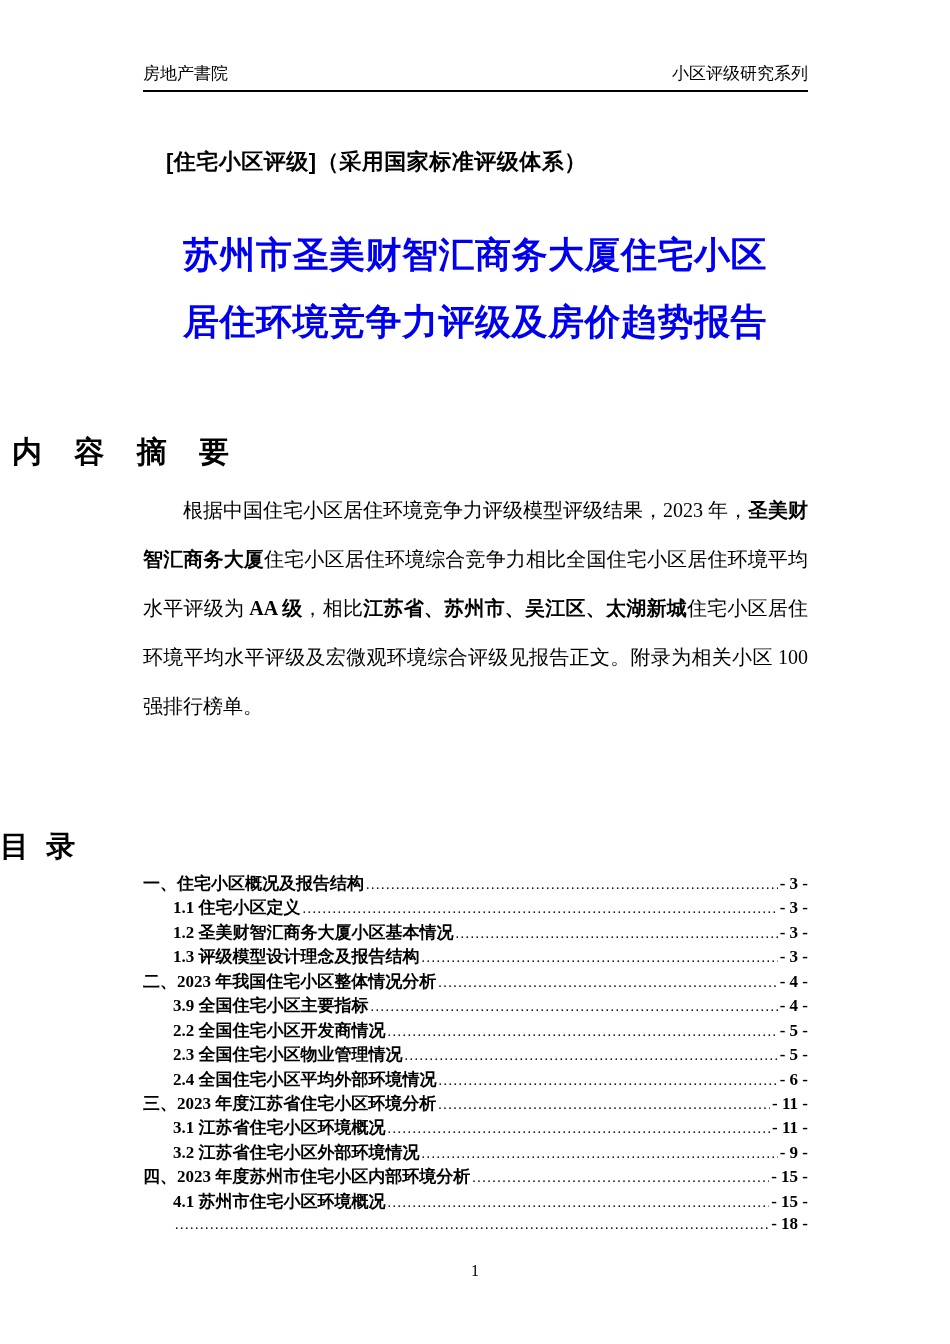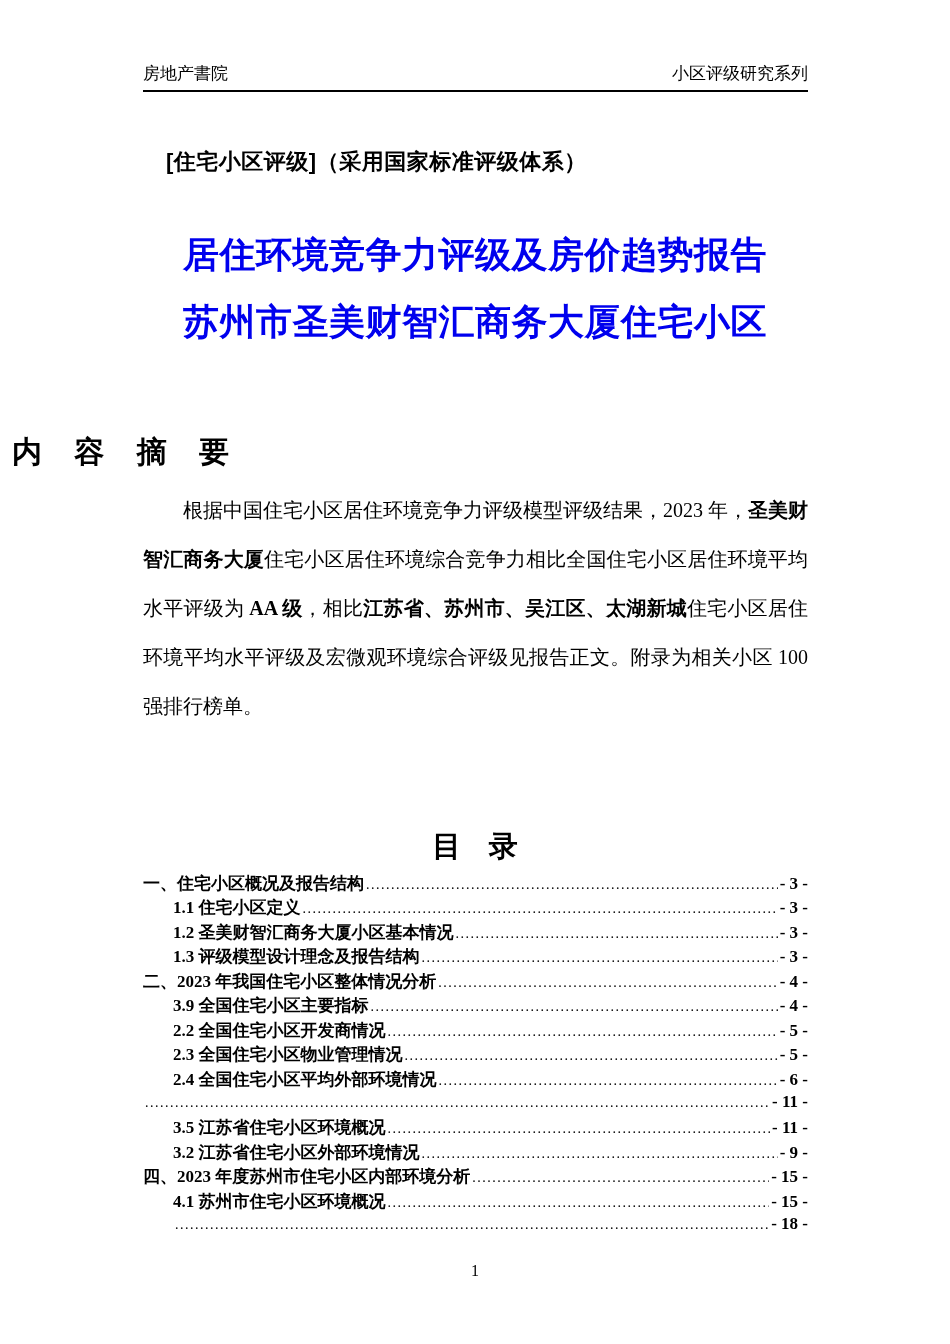--- a/index.html
+++ b/index.html
@@ -89,22 +89,21 @@
     text-indent: 2em;
   }
   .abstract-body b { font-weight: 700; }
 
   
   .toc-heading {
     position: absolute;
     left: 0;
     right: 0;
     top: 827px;
-    text-align: center;
-    font-family: Liberation Mono, monospace;
+    font-family: Liberation Serif, serif;
     font-size: 29px;
     font-weight: 700;
     word-spacing: 10px;
   }
   .toc-list {
     position: absolute;
     left: 143px;
     right: 142px;
     top: 872px;
   }
@@ -145,22 +144,22 @@
 <div class="page">
 
   <div class="doc-header">
     <span>房地产書院</span>
     <span>小区评级研究系列</span>
   </div>
 
   <div class="tagline">[住宅小区评级]（采用国家标准评级体系）</div>
 
   <div class="title-block">
+    <div class="title-line">苏州市圣美财智汇商务大厦住宅小区</div>
     <div class="title-line">居住环境竞争力评级及房价趋势报告</div>
-    <div class="title-line">苏州市圣美财智汇商务大厦住宅小区</div>
   </div>
 
   <div class="abstract-heading">内 容 摘 要</div>
 
   <div class="abstract-body"><span>根据中国住宅小区居住环境竞争力评级模型评级结果，2023 年，</span><b>圣美财智汇商务大厦</b><span>住宅小区居住环境综合竞争力相比全国住宅小区居住环境平均水平评级为 </span><b>AA 级</b><span>，相比</span><b>江苏省、苏州市、吴江区、太湖新城</b><span>住宅小区居住环境平均水平评级及宏微观环境综合评级见报告正文。附录为相关小区 100 强排行榜单。</span></div>
 
   <div class="toc-heading">目 录</div>
 
   <div class="toc-list">
       <div class="toc-row level-1">
@@ -202,25 +201,26 @@
         <span class="toc-label">2.3 全国住宅小区物业管理情况</span>
         <span class="toc-leader">........................................................................................................................................................................................................</span>
         <span class="toc-page">- 5 -</span>
       </div>
       <div class="toc-row level-2">
         <span class="toc-label">2.4 全国住宅小区平均外部环境情况</span>
         <span class="toc-leader">........................................................................................................................................................................................................</span>
         <span class="toc-page">- 6 -</span>
       </div>
       <div class="toc-row level-1">
+        <span class="toc-label">三、2023 年度江苏省住宅小区环境分析</span>
         <span class="toc-leader">........................................................................................................................................................................................................</span>
         <span class="toc-page">- 11 -</span>
       </div>
       <div class="toc-row level-2">
-        <span class="toc-label">3.5 江苏省住宅小区环境概况</span>
+        <span class="toc-label">3.1 江苏省住宅小区环境概况</span>
         <span class="toc-leader">........................................................................................................................................................................................................</span>
         <span class="toc-page">- 11 -</span>
       </div>
       <div class="toc-row level-2">
         <span class="toc-label">3.2 江苏省住宅小区外部环境情况</span>
         <span class="toc-leader">........................................................................................................................................................................................................</span>
         <span class="toc-page">- 9 -</span>
       </div>
       <div class="toc-row level-1">
         <span class="toc-label">四、2023 年度苏州市住宅小区内部环境分析</span>

